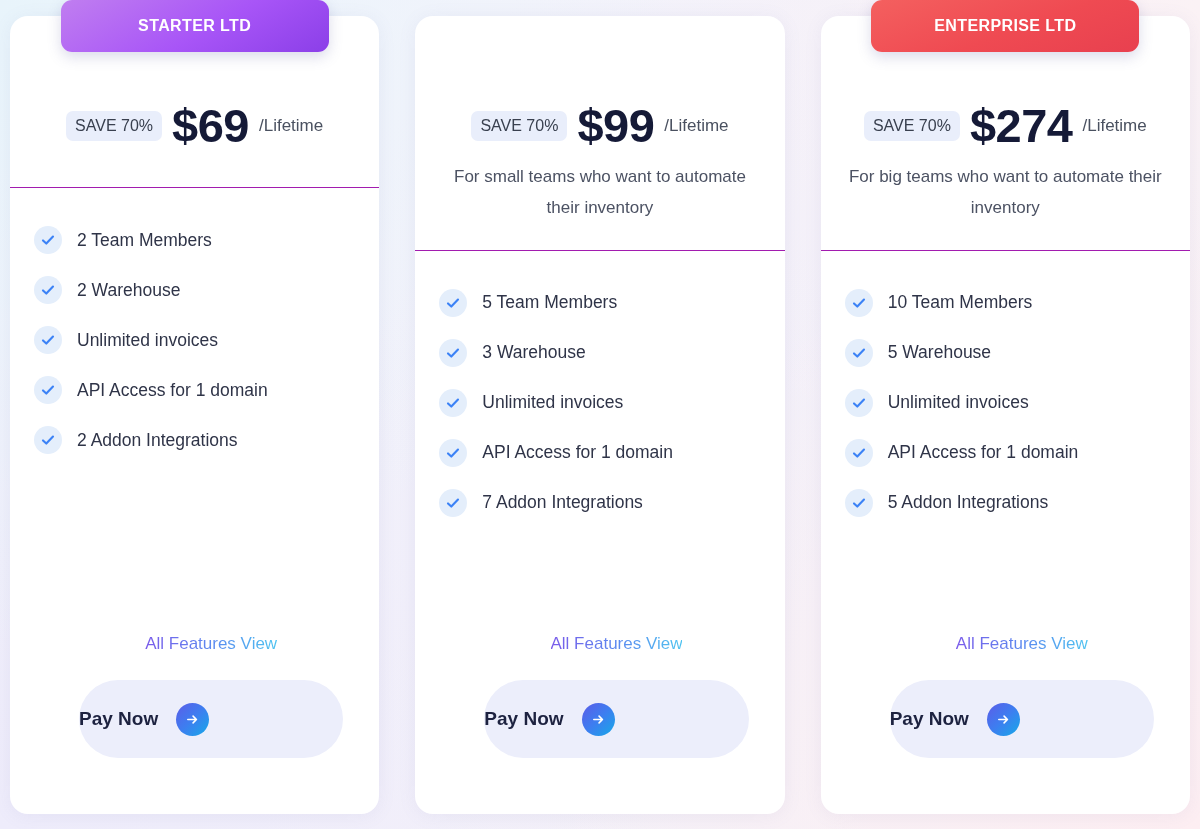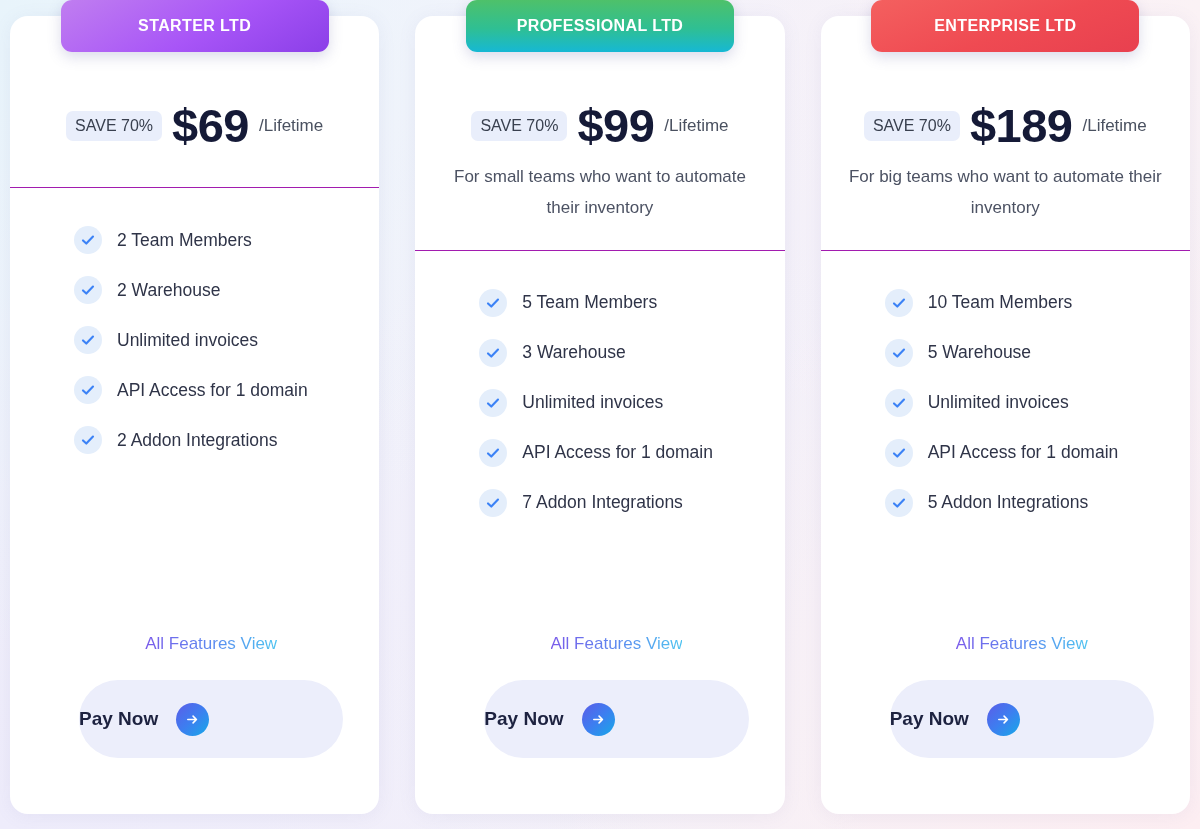--- a/index.html
+++ b/index.html
@@ -109,21 +109,20 @@
     line-height: 1.85;
     color: #4c5263;
     padding: 0 8px;
   }
 
   
   .features {
     list-style: none;
     padding: 38px 0 0 24px;
     flex: 1;
-    margin-left: 40px;
   }
 
   .feature {
     display: flex;
     align-items: center;
     gap: 15px;
     margin-bottom: 22px;
   }
 
   .check-icon {
@@ -262,23 +261,20 @@
         <span class="arrow-circle">
           <svg width="15" height="15" viewBox="0 0 16 16">
               <path d="M3 8 H12 M8.6 4.4 L12.2 8 L8.6 11.6" fill="none" stroke="#ffffff" stroke-width="1.7" stroke-linecap="round" stroke-linejoin="round"></path>
             </svg>
         </span>
       </button>
     </div>
   </div>
 
   <div class="card">
-    <div class="badge professional">
-      <span>PROFESSIONAL LTD</span>
-    </div>
 
     <div class="card-head">
       <div class="price-row">
         <span class="save-pill">SAVE 70%</span>
         <span class="price">$99</span>
         <span class="period">/Lifetime</span>
       </div>
       <div class="desc">For small teams who want to automate their inventory</div>
     </div>
 
@@ -339,21 +335,21 @@
   </div>
 
   <div class="card">
     <div class="badge enterprise">
       <span>ENTERPRISE LTD</span>
     </div>
 
     <div class="card-head">
       <div class="price-row">
         <span class="save-pill">SAVE 70%</span>
-        <span class="price">$189</span>
+        <span class="price">$274</span>
         <span class="period">/Lifetime</span>
       </div>
       <div class="desc">For big teams who want to automate their inventory</div>
     </div>
 
     <ul class="features">
       <li class="feature">
         <span class="check-icon">
           <svg width="16" height="16" viewBox="0 0 16 16">
               <path d="M3 8.4 L6.3 11.6 L13 4.6" fill="none" stroke="#3b82f6" stroke-width="2.1" stroke-linecap="round" stroke-linejoin="round"></path>

